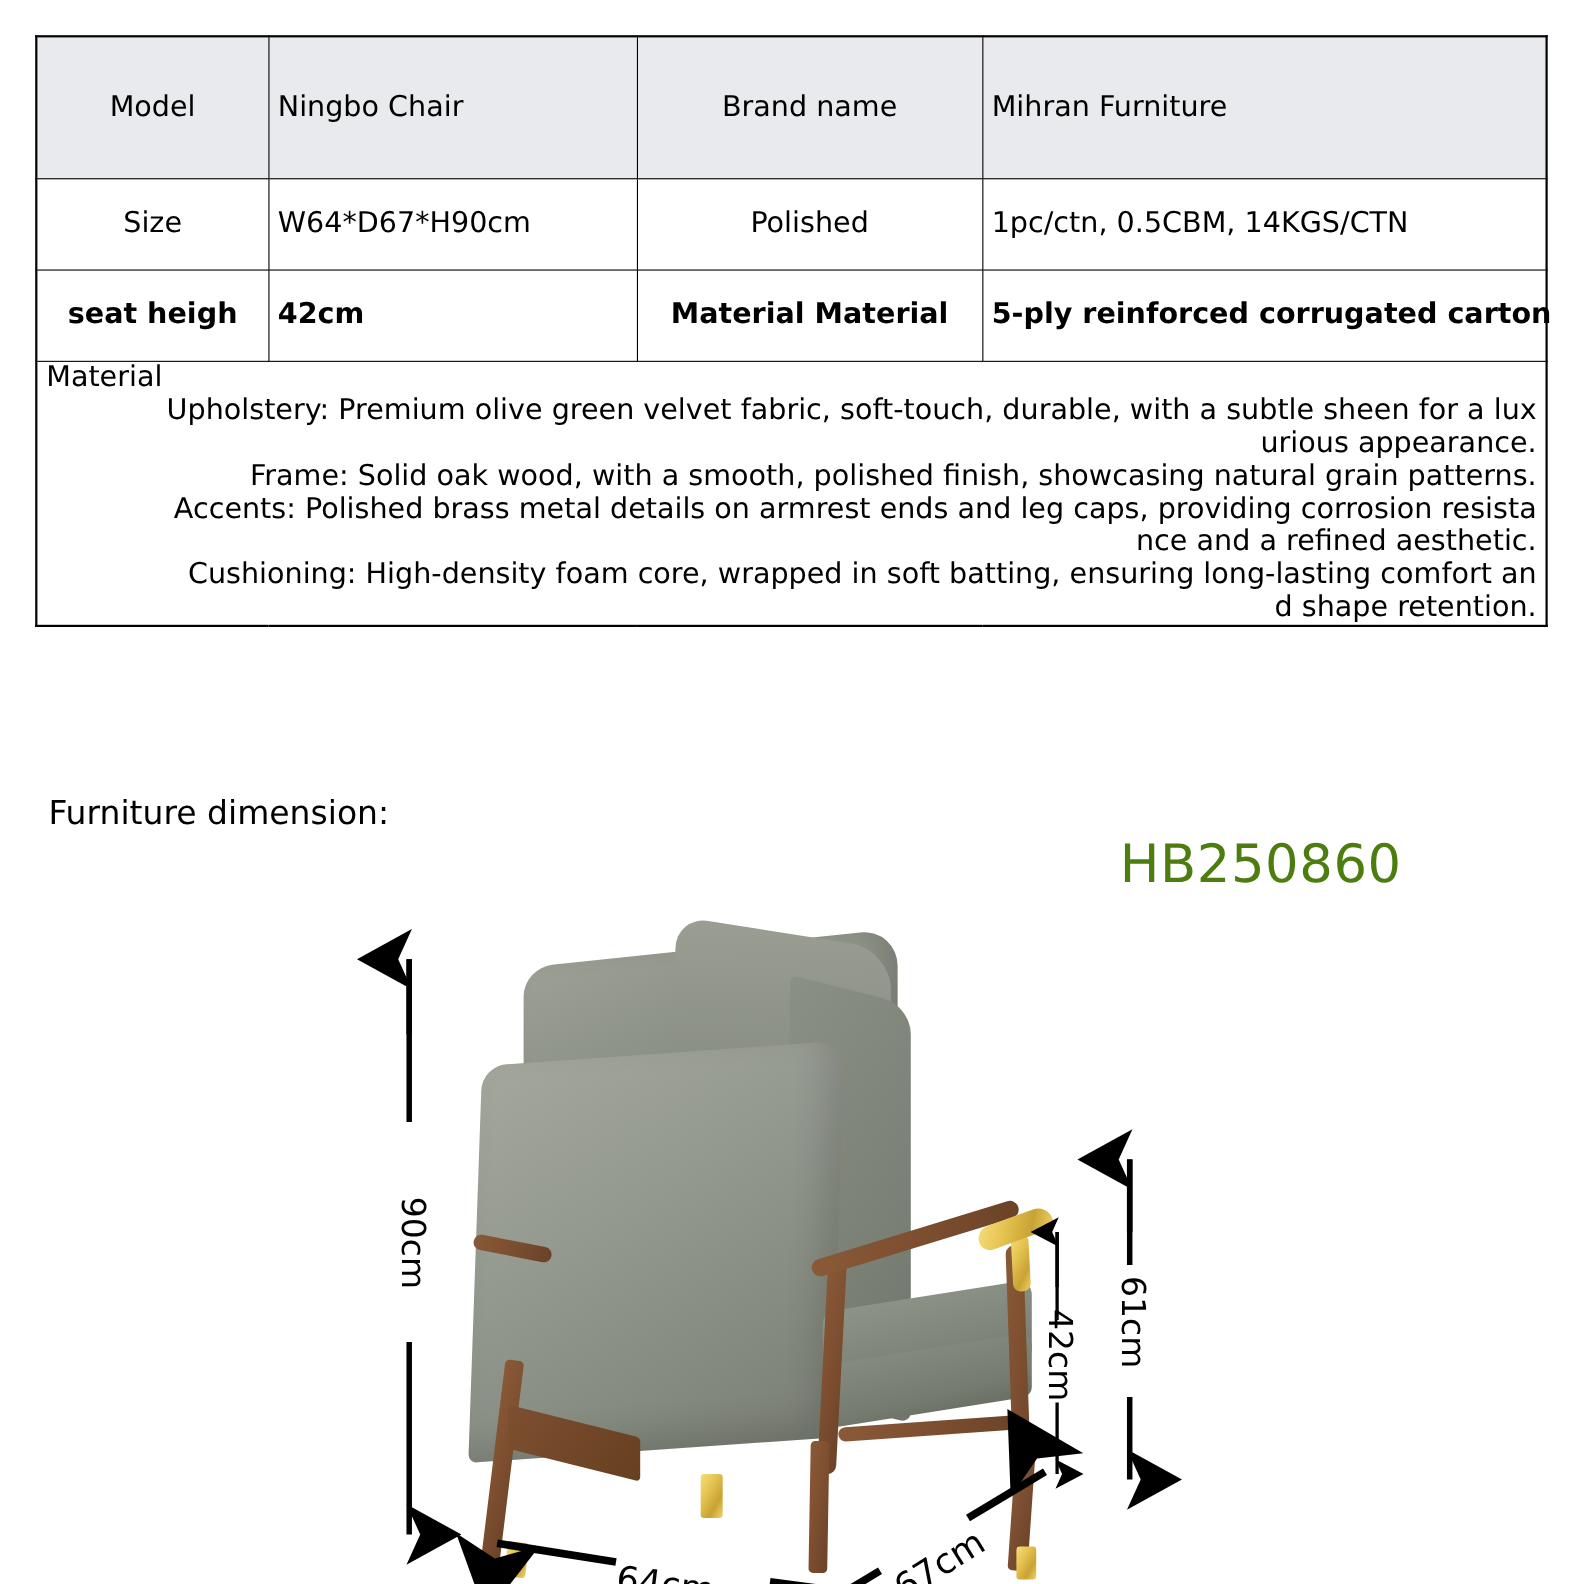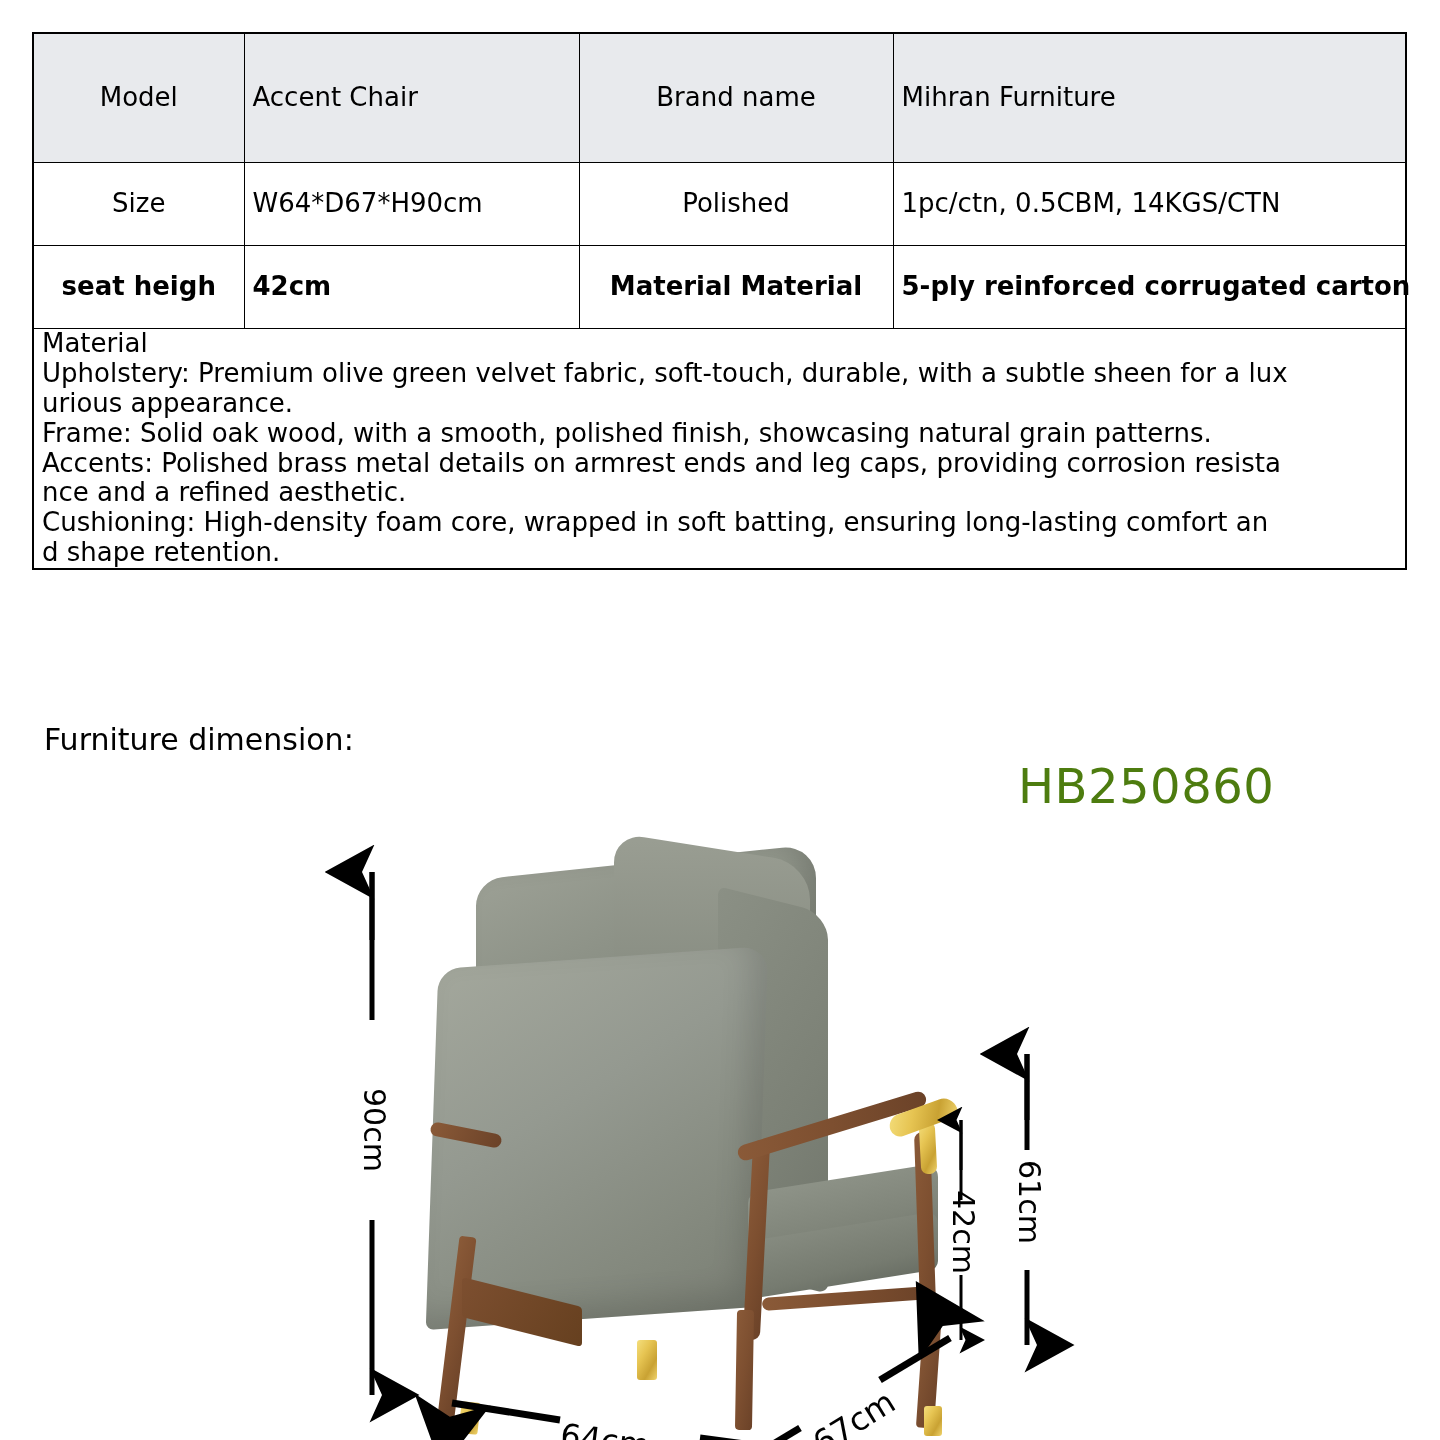--- a/index.html
+++ b/index.html
@@ -55,20 +55,21 @@
   td.material {
     white-space: normal;
     text-align: left;
     padding: 4px 6px 8px 6px;
     line-height: 1.30;
     font-size: 26px;
   }
   .material-body {
     white-space: pre-wrap;
     word-break: break-word;
+    text-align: right;
   }
 
   
   #furniture-dimension-label {
     position: absolute;
     left: 44px;
     top: 722px;
     font-size: 30px;
     color: #000;
     text-align: right;
@@ -306,21 +307,21 @@
   <table class="spec">
     <colgroup>
       <col class="col-a">
         <col class="col-b">
         <col class="col-c">
         <col class="col-d">
     </colgroup>
     <tbody>
       <tr class="head r1">
         <td class="lbl">Model</td>
-        <td class="val">Accent Chair</td>
+        <td class="val">Ningbo Chair</td>
         <td class="lbl">Brand name</td>
         <td class="val">Mihran Furniture</td>
       </tr>
       <tr class="r2">
         <td class="lbl">Size</td>
         <td class="val">W64*D67*H90cm</td>
         <td class="lbl">Polished</td>
         <td class="val">1pc/ctn, 0.5CBM, 14KGS/CTN</td>
       </tr>
       <tr class="r3">

